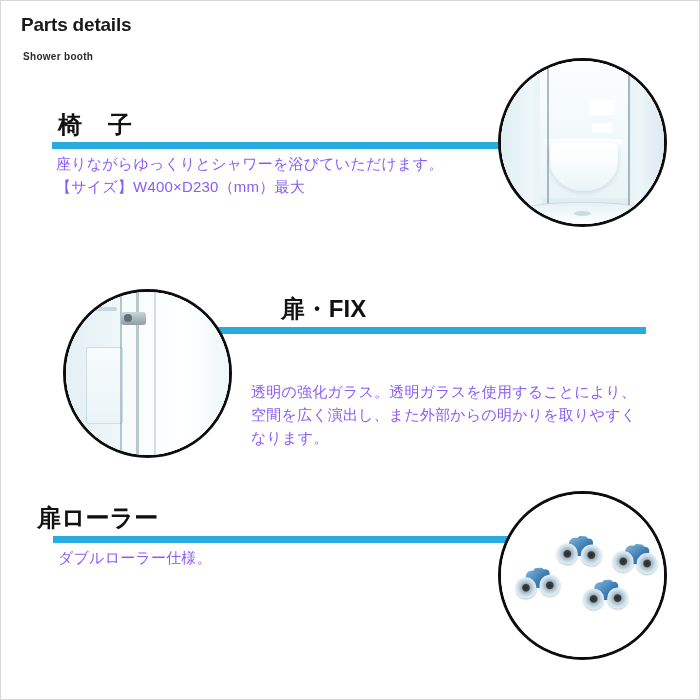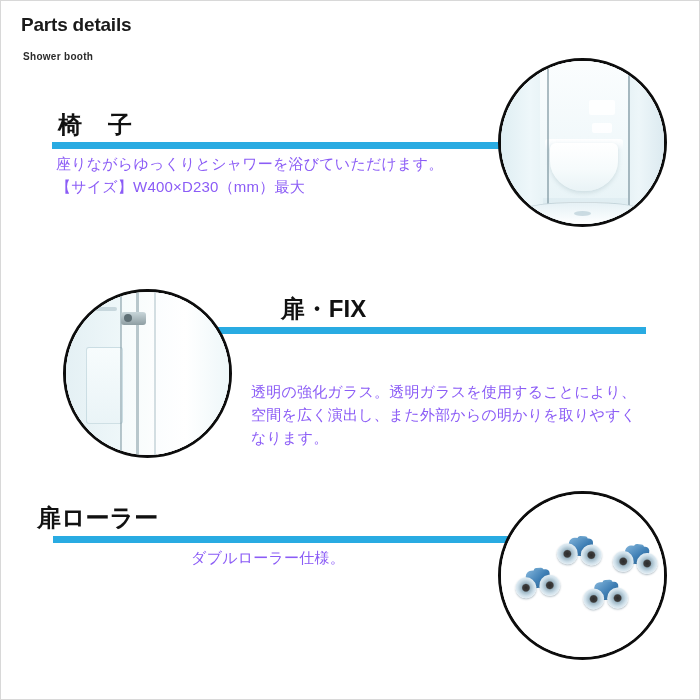--- a/index.html
+++ b/index.html
@@ -279,21 +279,21 @@
         <div class="hinge"></div>
         <div class="handle-body"></div>
         <div class="handle-knob"></div>
       </div>
     </div>
   </div>
 
   <div>
     <div class="sec-heading" style="left:36px; top:505px;">扉ローラー</div>
     <div class="accent-rule" style="left:52px; top:535px; width:458px;"></div>
-    <div class="sec-body" style="left:57px; top:546px; width:420px;text-align:center;">ダブルローラー仕様。</div>
+    <div class="sec-body" style="left:57px; top:546px; width:420px;">ダブルローラー仕様。</div>
 
     <div class="photo-circle" style="left:497px; top:490px; width:163px; height:163px;">
       <div class="shot rollers">
         <div class="roller" style="left:14px; top:74px; transform:rotate(-6deg);">
           <div class="stem"></div>
           <div class="body"></div>
           <div class="wheel w-left"></div>
           <div class="wheel w-right"></div>
         </div>
         <div class="roller" style="left:56px; top:42px; transform:rotate(3deg);">

